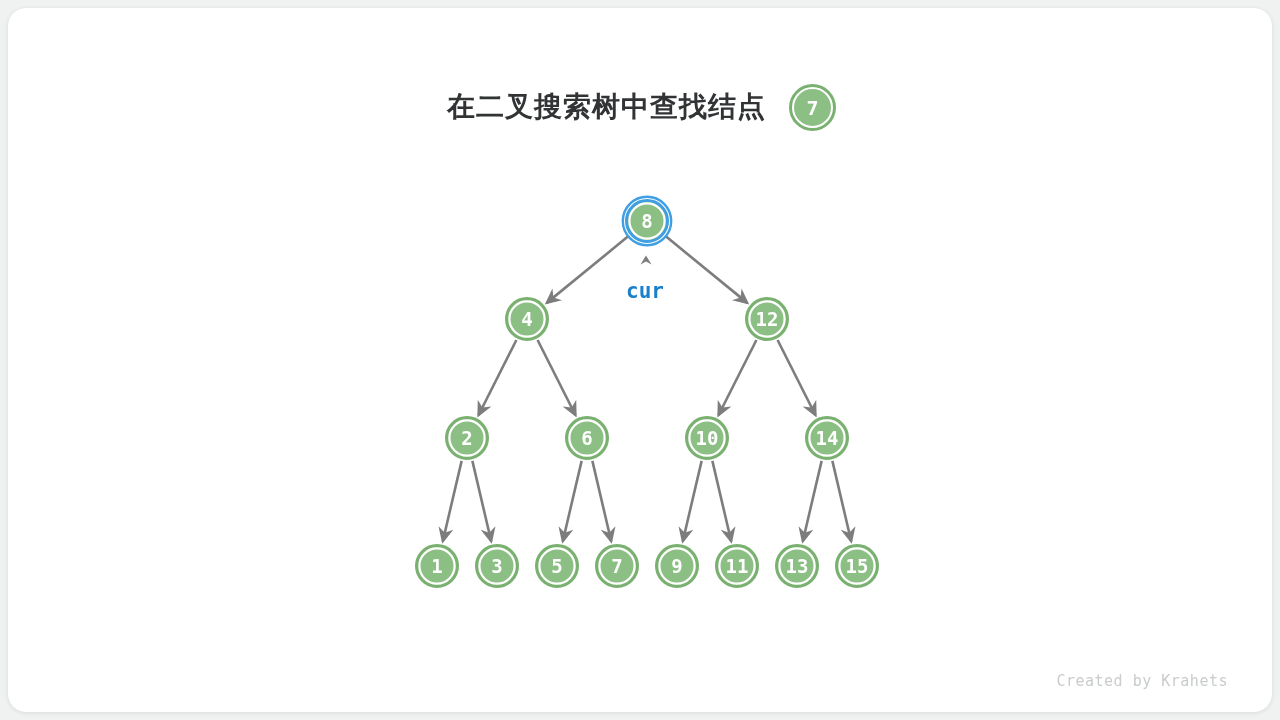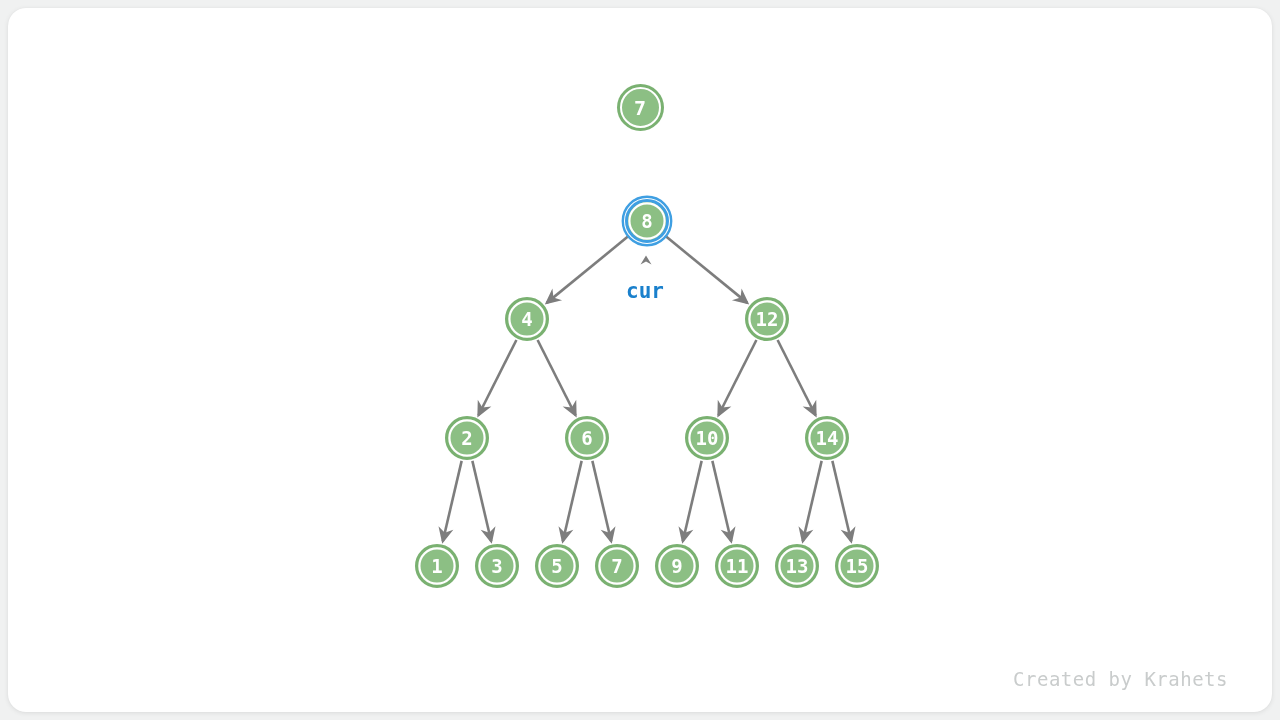--- a/index.html
+++ b/index.html
@@ -56,32 +56,33 @@
   svg.tree {
     position: absolute;
     left: 0; top: 0;
     width: 1280px; height: 720px;
     pointer-events: none;
   }
   .watermark {
     position: absolute;
     right: 44px; bottom: 22px;
     font-family: "DejaVu Sans Mono", monospace;
-    font-size: 19px;
+    font-size: 15px;
     letter-spacing: 0.5px;
     color: var(--watermark, #c9cccc);
   }
 </style>
 </head>
 <body>
 
 <div class="page">
   <div class="card">
 
     <div class="title-row">
+      <h1 class="title">在二叉搜索树中查找结点</h1>
       <div class="badge">
         <span>7</span>
       </div>
     </div>
 
     <svg class="tree" viewBox="0 0 1280 720">
         <defs>
           <marker id="arrow" viewBox="0 0 10 10" refX="8.5" refY="5" markerWidth="6.5" markerHeight="6.5" orient="auto">
             <path d="M0.5,0.5 L10,5 L0.5,9.5 L3.4,5 Z" fill="#7d7d7d"></path>
           </marker>

